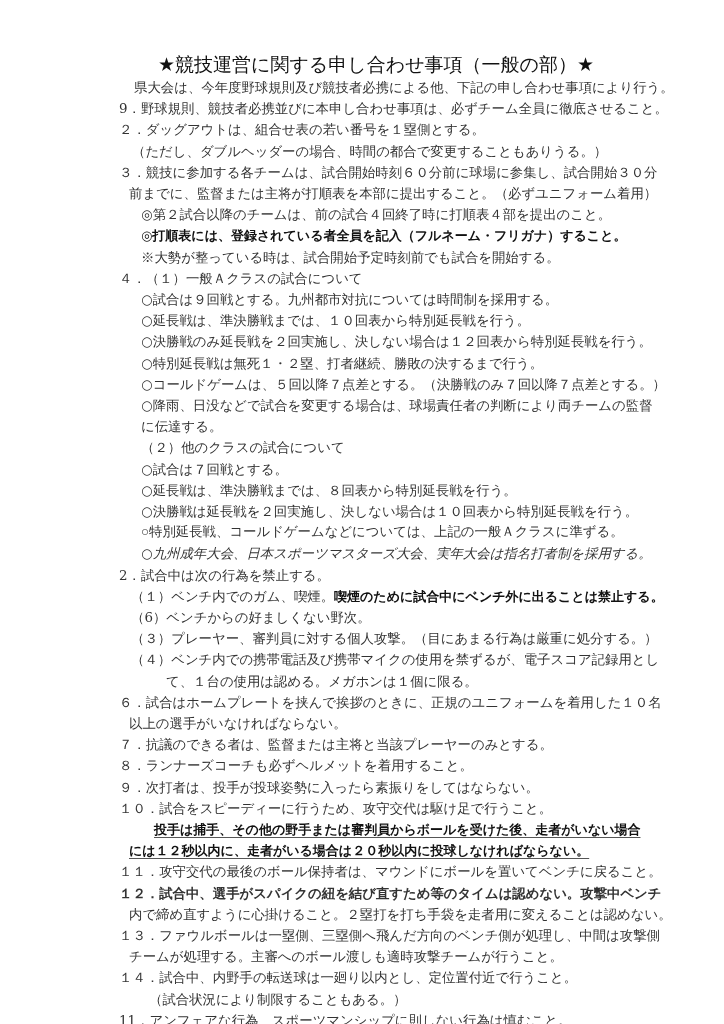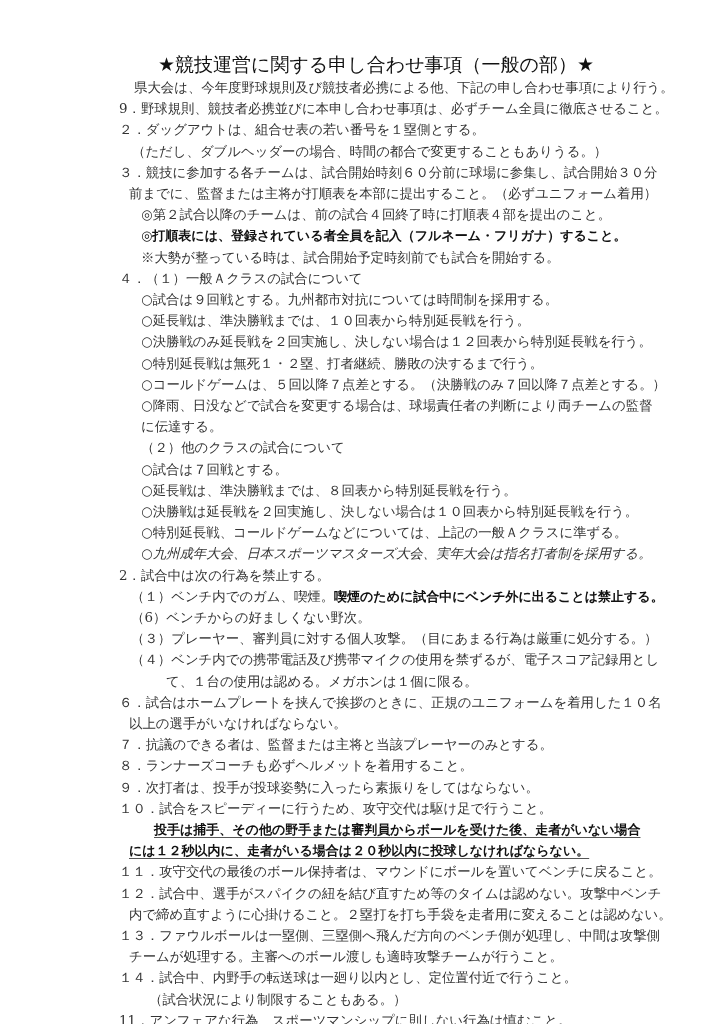--- a/index.html
+++ b/index.html
@@ -34,38 +34,38 @@
       <div class="line" style="left: 127px; top: 298.2px;"><span>○延長戦は、準決勝戦までは、１０回表から特別延長戦を行う。</span></div>
       <div class="line" style="left: 127px; top: 319.4px;"><span>○決勝戦のみ延長戦を２回実施し、決しない場合は１２回表から特別延長戦を行う。</span></div>
       <div class="line" style="left: 127px; top: 340.6px;"><span>○特別延長戦は無死１・２塁、打者継続、勝敗の決するまで行う。</span></div>
       <div class="line" style="left: 127px; top: 361.8px;"><span>○コールドゲームは、５回以降７点差とする。（決勝戦のみ７回以降７点差とする。）</span></div>
       <div class="line" style="left: 127px; top: 383px;"><span>○降雨、日没などで試合を変更する場合は、球場責任者の判断により両チームの監督</span></div>
       <div class="line" style="left: 127px; top: 404.2px;"><span>に伝達する。</span></div>
       <div class="line" style="left: 127px; top: 425.4px;"><span>（２）他のクラスの試合について</span></div>
       <div class="line" style="left: 127px; top: 446.6px;"><span>○試合は７回戦とする。</span></div>
       <div class="line" style="left: 127px; top: 467.8px;"><span>○延長戦は、準決勝戦までは、８回表から特別延長戦を行う。</span></div>
       <div class="line" style="left: 127px; top: 489px;"><span>○決勝戦は延長戦を２回実施し、決しない場合は１０回表から特別延長戦を行う。</span></div>
-      <div class="line" style="left: 127px; top: 510.2px;"><span>○特別延長戦、コールドゲームなどについては、上記の一般Ａクラスに準ずる。</span></div>
+      <div class="line" style="left: 127px; top: 510.2px; font-family: Liberation Mono, monospace;"><span>○特別延長戦、コールドゲームなどについては、上記の一般Ａクラスに準ずる。</span></div>
       <div class="line" style="left: 127px; top: 531.4px; font-style: italic;"><span>○九州成年大会、日本スポーツマスターズ大会、実年大会は指名打者制を採用する。</span></div>
       <div class="line" style="left: 105px; top: 552.6px;"><span>2．試合中は次の行為を禁止する。</span></div>
       <div class="line" style="left: 117px; top: 573.8px;"><span>（１）ベンチ内でのガム、喫煙。</span><span class="b">喫煙のために試合中にベンチ外に出ることは禁止する。</span></div>
       <div class="line" style="left: 117px; top: 595px;"><span>（6）ベンチからの好ましくない野次。</span></div>
       <div class="line" style="left: 117px; top: 616.2px;"><span>（３）プレーヤー、審判員に対する個人攻撃。（目にあまる行為は厳重に処分する。）</span></div>
       <div class="line" style="left: 117px; top: 637.4px;"><span>（４）ベンチ内での携帯電話及び携帯マイクの使用を禁ずるが、電子スコア記録用とし</span></div>
       <div class="line" style="left: 152px; top: 658.6px;"><span>て、１台の使用は認める。メガホンは１個に限る。</span></div>
       <div class="line" style="left: 105px; top: 679.8px;"><span>６．試合はホームプレートを挟んで挨拶のときに、正規のユニフォームを着用した１０名</span></div>
       <div class="line" style="left: 115px; top: 701px;"><span>以上の選手がいなければならない。</span></div>
       <div class="line" style="left: 105px; top: 722.2px;"><span>７．抗議のできる者は、監督または主将と当該プレーヤーのみとする。</span></div>
       <div class="line" style="left: 105px; top: 743.4px;"><span>８．ランナーズコーチも必ずヘルメットを着用すること。</span></div>
       <div class="line" style="left: 105px; top: 764.6px;"><span>９．次打者は、投手が投球姿勢に入ったら素振りをしてはならない。</span></div>
       <div class="line" style="left: 105px; top: 785.8px;"><span>１０．試合をスピーディーに行うため、攻守交代は駆け足で行うこと。</span></div>
       <div class="line" style="left: 140px; top: 807px;"><span class="b u">投手は捕手、その他の野手または審判員からボールを受けた後、走者がいない場合</span></div>
       <div class="line" style="left: 115px; top: 828.2px;"><span class="b u">には１２秒以内に、走者がいる場合は２０秒以内に投球しなければならない。</span></div>
       <div class="line" style="left: 105px; top: 849.4px;"><span>１１．攻守交代の最後のボール保持者は、マウンドにボールを置いてベンチに戻ること。</span></div>
-      <div class="line" style="left: 105px; top: 870.6px;"><span>１２．試合中、選手がスパイクの紐を結び直すため等のタイムは認めない。攻撃中ベンチ</span></div>
+      <div class="line" style="left: 105px; top: 870.6px; font-weight: bold;"><span>１２．試合中、選手がスパイクの紐を結び直すため等のタイムは認めない。攻撃中ベンチ</span></div>
       <div class="line" style="left: 115px; top: 891.8px;"><span>内で締め直すように心掛けること。２塁打を打ち手袋を走者用に変えることは認めない。</span></div>
       <div class="line" style="left: 105px; top: 913px;"><span>１３．ファウルボールは一塁側、三塁側へ飛んだ方向のベンチ側が処理し、中間は攻撃側</span></div>
       <div class="line" style="left: 115px; top: 934.2px;"><span>チームが処理する。主審へのボール渡しも適時攻撃チームが行うこと。</span></div>
       <div class="line" style="left: 105px; top: 955.4px;"><span>１４．試合中、内野手の転送球は一廻り以内とし、定位置付近で行うこと。</span></div>
       <div class="line" style="left: 135px; top: 976.6px;"><span>（試合状況により制限することもある。）</span></div>
       <div class="line" style="left: 105px; top: 997.8px;"><span>11．アンフェアな行為、スポーツマンシップに則しない行為は慎むこと。</span></div>
       <div class="line" style="left: 130px; top: 1019px;"><span>（インターフェア、オブストラクションを厳しく適用する。）</span></div>
     </div>
 </div>
 

